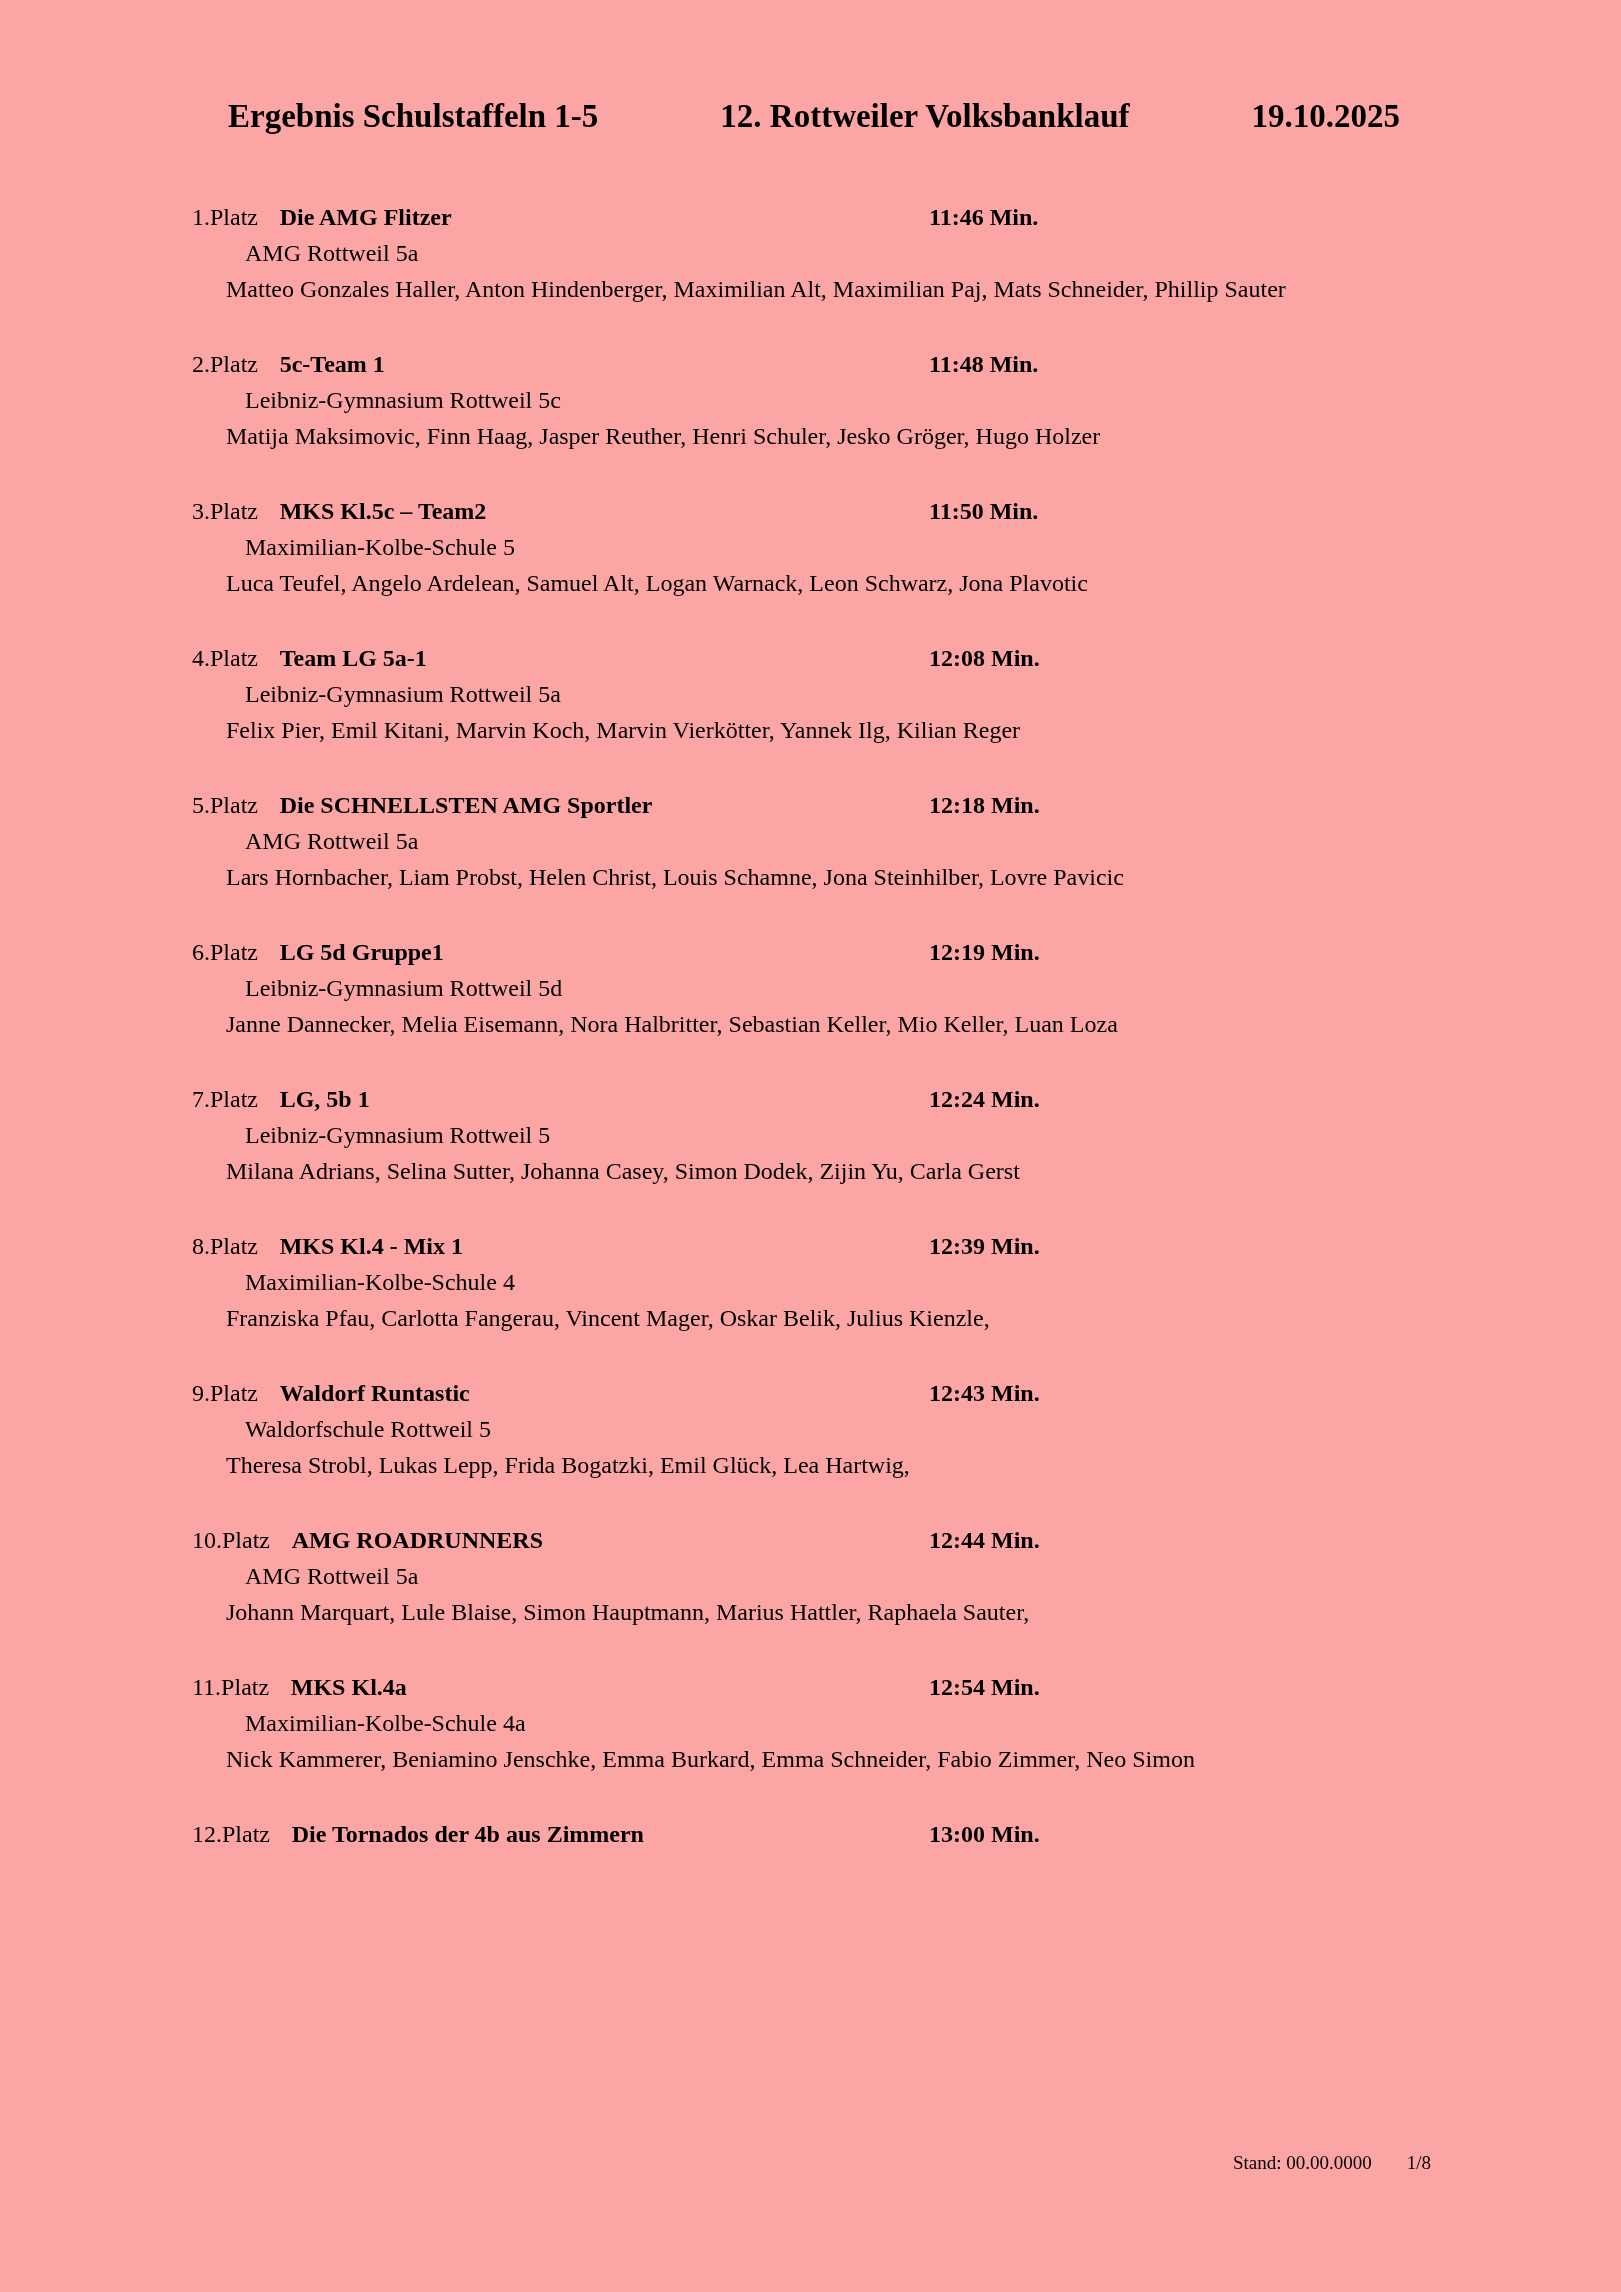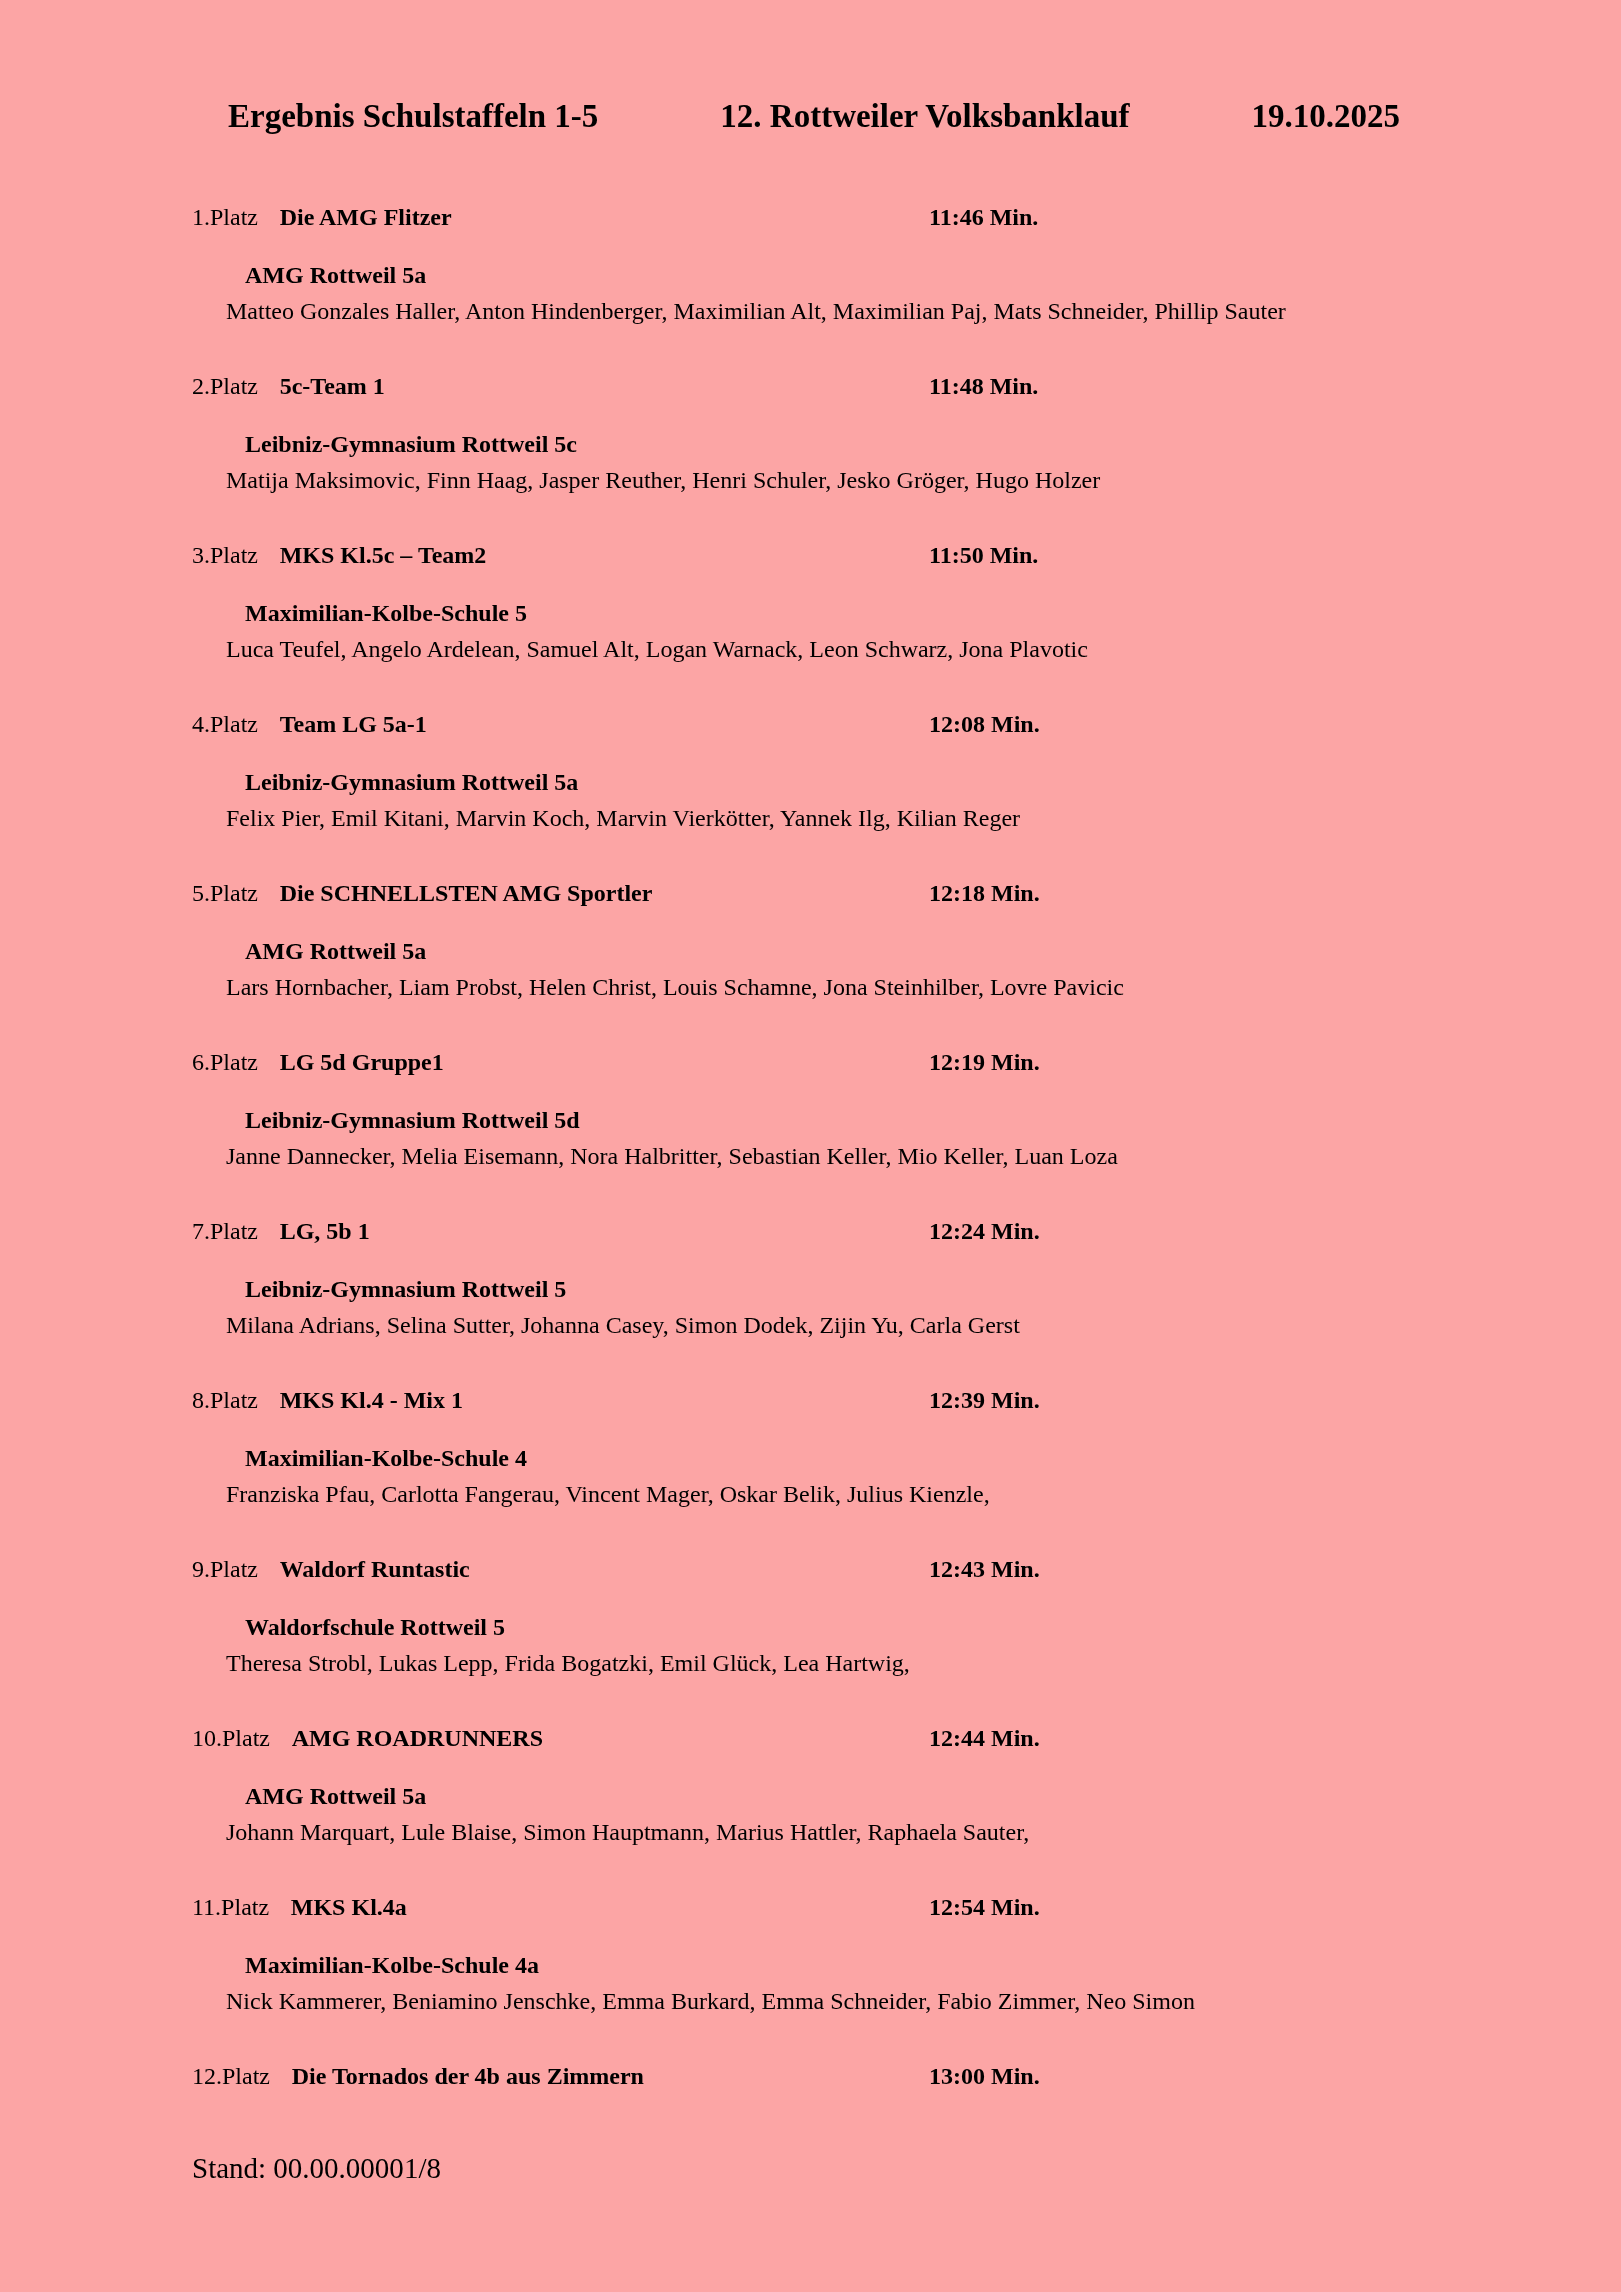--- a/index.html
+++ b/index.html
@@ -53,39 +53,39 @@
     font-weight: bold;
     margin-left: 15.7px;
   }
   .time {
     position: absolute;
     left: 737px;
     top: 0;
     font-weight: bold;
   }
   .school {
-    font-weight: bold;
+    font-weight: normal;
     margin-left: 53px;
-    margin-top: 22px;
   }
   .runners {
     margin-left: 34px;
     max-width: 1192px;
   }
   .school:empty, .runners:empty {
     display: none;
   }
   .footer {
     position: absolute;
     top: 2152px;
     left: 192px;
     width: 1239px;
     display: flex;
-    justify-content: flex-start;
-    font-size: 29px;
+    justify-content: flex-end;
+    font-size: 19px;
+    gap: 35px;
   }
 </style>
 </head>
 <body>
 
 <div class="page">
 
   <div class="doc-title">
     <span>Ergebnis Schulstaffeln 1-5</span>
     <span>12. Rottweiler Volksbanklauf</span>

